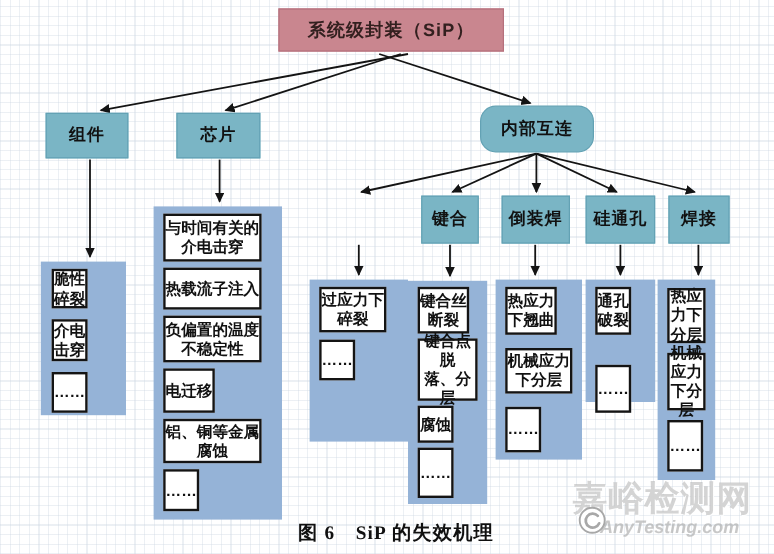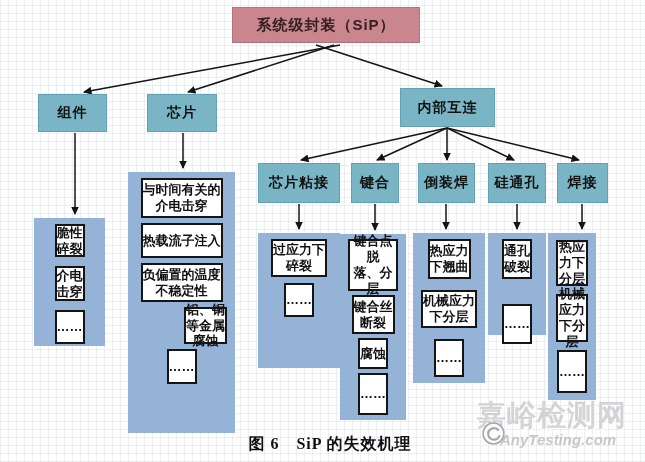--- a/index.html
+++ b/index.html
@@ -20,21 +20,21 @@
   }
   .root-node{
     background:#c9868f;border:1px solid #b5707c;color:#33201f;
     font-size:15px;letter-spacing:1px;
   }
   .branch-node{
     background:#7ab5c5;border:1px solid #63a2b4;font-size:14px;letter-spacing:1px;
   }
   .group{
     position:absolute;background:#95b3d7;box-sizing:border-box;
-    display:flex;flex-direction:column;align-items:center;
+    display:flex;flex-direction:column;align-items:flex-start;
   }
   .leaf{
     background:#ffffff;border:2px solid #141414;box-sizing:border-box;
     display:flex;align-items:center;justify-content:center;text-align:center;
     font-size:13px;font-weight:700;color:#111;line-height:1.22;
     white-space:pre-line;flex:none;
   }
   #arrows{position:absolute;left:0;top:0;width:645px;height:462px;pointer-events:none;}
   .caption{
     position:absolute;left:180px;top:434px;width:300px;text-align:center;
@@ -88,58 +88,58 @@
       <line x1="446" y1="204" x2="446" y2="229" marker-end="url(#ah)"></line>
       <line x1="517" y1="204" x2="517" y2="229" marker-end="url(#ah)"></line>
       <line x1="582" y1="204" x2="582" y2="229" marker-end="url(#ah)"></line>
     </g>
   </svg>
 
   <div class="node branch-node" style="left:38px;top:94px;width:69px;height:38px;">组件</div>
 
   <div class="node root-node" style="left:232px;top:7px;width:188px;height:36px;">系统级封装（SiP）</div>
   <div class="node branch-node" style="left:147px;top:94px;width:70px;height:38px;">芯片</div>
-  <div class="node branch-node" style="left:400px;top:88px;width:95px;height:39px;">内部互连</div>
+  <div class="node branch-node" style="left:400px;top:88px;width:95px;height:39px;border-radius:13px;">内部互连</div>
 
-  <div class="node branch-node" style="left:258px;top:163px;width:82px;height:40px;">芯片粘接</div>
   <div class="node branch-node" style="left:351px;top:163px;width:48px;height:40px;">键合</div>
   <div class="node branch-node" style="left:418px;top:163px;width:57px;height:40px;">倒装焊</div>
   <div class="node branch-node" style="left:488px;top:163px;width:58px;height:40px;">硅通孔</div>
   <div class="node branch-node" style="left:557px;top:163px;width:51px;height:40px;">焊接</div>
 
   <div class="group" style="left:34px;top:218px;width:71px;height:128px;padding:6px 9px;gap:9px;">
     <div class="leaf" style="height:33px;">脆性
 碎裂</div>
     <div class="leaf" style="height:35px;">介电
 击穿</div>
     <div class="leaf" style="height:34px;">……</div>
   </div>
 
   <div class="group" style="left:128px;top:172px;width:107px;height:261px;padding:6px 8px;gap:5px;">
     <div class="leaf" style="height:40px;">与时间有关的
 介电击穿</div>
     <div class="leaf" style="height:35px;">热载流子注入</div>
     <div class="leaf" style="height:39px;">负偏置的温度
 不稳定性</div>
-    <div class="leaf" style="height:37px;margin-left:48px;">铝、铜等金属
+    <div class="leaf" style="height:37px;">电迁移</div>
+    <div class="leaf" style="height:37px;">铝、铜等金属
 腐蚀</div>
     <div class="leaf" style="height:35px;">……</div>
   </div>
 
   <div class="group" style="left:258px;top:233px;width:82px;height:135px;padding:6px 8px;gap:6px;">
     <div class="leaf" style="height:38px;">过应力下
 碎裂</div>
     <div class="leaf" style="height:34px;">……</div>
   </div>
 
   <div class="group" style="left:340px;top:234px;width:66px;height:186px;padding:5px 8px;gap:4px;">
+    <div class="leaf" style="height:39px;">键合丝
+断裂</div>
     <div class="leaf" style="height:52px;">键合点脱
 落、分层</div>
-    <div class="leaf" style="height:39px;">键合丝
-断裂</div>
     <div class="leaf" style="height:31px;">腐蚀</div>
     <div class="leaf" style="height:42px;">……</div>
   </div>
 
   <div class="group" style="left:413px;top:233px;width:72px;height:150px;padding:6px 8px;gap:11px;">
     <div class="leaf" style="height:40px;">热应力
 下翘曲</div>
     <div class="leaf" style="height:38px;">机械应力
 下分层</div>
     <div class="leaf" style="height:38px;">……</div>

